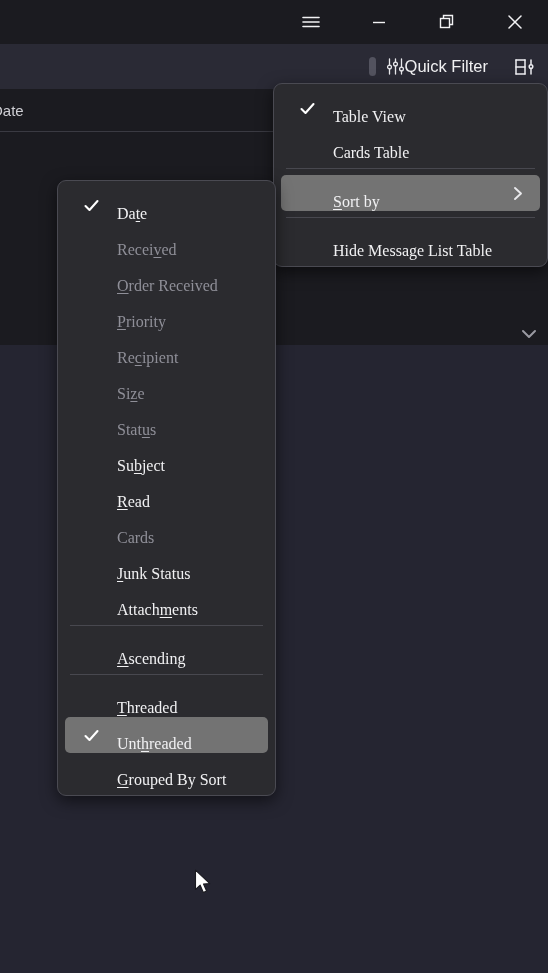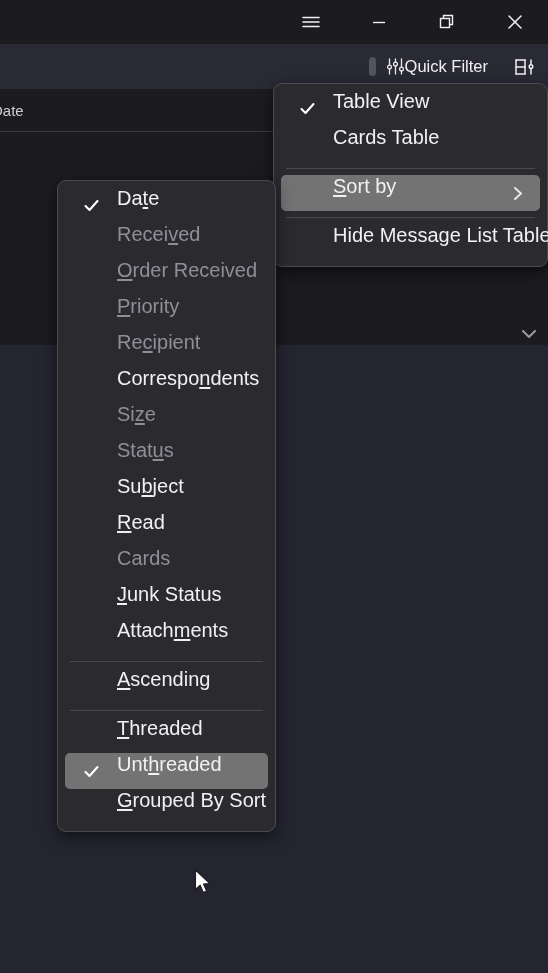--- a/index.html
+++ b/index.html
@@ -88,27 +88,28 @@
     left: 273px; top: 83px;
     width: 275px;
   }
   .menu-sub {
     left: 57px; top: 180px;
     width: 219px;
   }
   .menu-item {
     position: relative;
     height: 36px;
-    display: flex; align-items: flex-start;
+    display: flex; align-items: flex-end;
     color: #f1f1f3;
-    font-size: 20px;
+    font-size: 16px;
     padding-left: 52px;
     margin: 0 7px;
     border-radius: 5px;
     white-space: nowrap;
+    font-family: Liberation Serif, serif;
   }
   .menu-sub .menu-item { padding-left: 52px; height: 36px; }
   .menu-item.dim { color: #8f8f98; }
   .menu-item.active { background: #737373; }
   .menu-check {
     position: absolute; left: 18px; top: 0;
     height: 36px; display: flex; align-items: center;
     color: #ffffff;
   }
   .menu-arrow {
@@ -255,23 +256,20 @@
       </div>
       <div class="menu-item dim">
         <span><span class="mn">O</span>rder Received</span>
       </div>
       <div class="menu-item dim">
         <span><span class="mn">P</span>riority</span>
       </div>
       <div class="menu-item dim">
         <span>Re<span class="mn">c</span>ipient</span>
       </div>
-      <div class="menu-item">
-        <span>Correspo<span class="mn">n</span>dents</span>
-      </div>
       <div class="menu-item dim">
         <span>Si<span class="mn">z</span>e</span>
       </div>
       <div class="menu-item dim">
         <span>Stat<span class="mn">u</span>s</span>
       </div>
       <div class="menu-item">
         <span>Su<span class="mn">b</span>ject</span>
       </div>
       <div class="menu-item">

